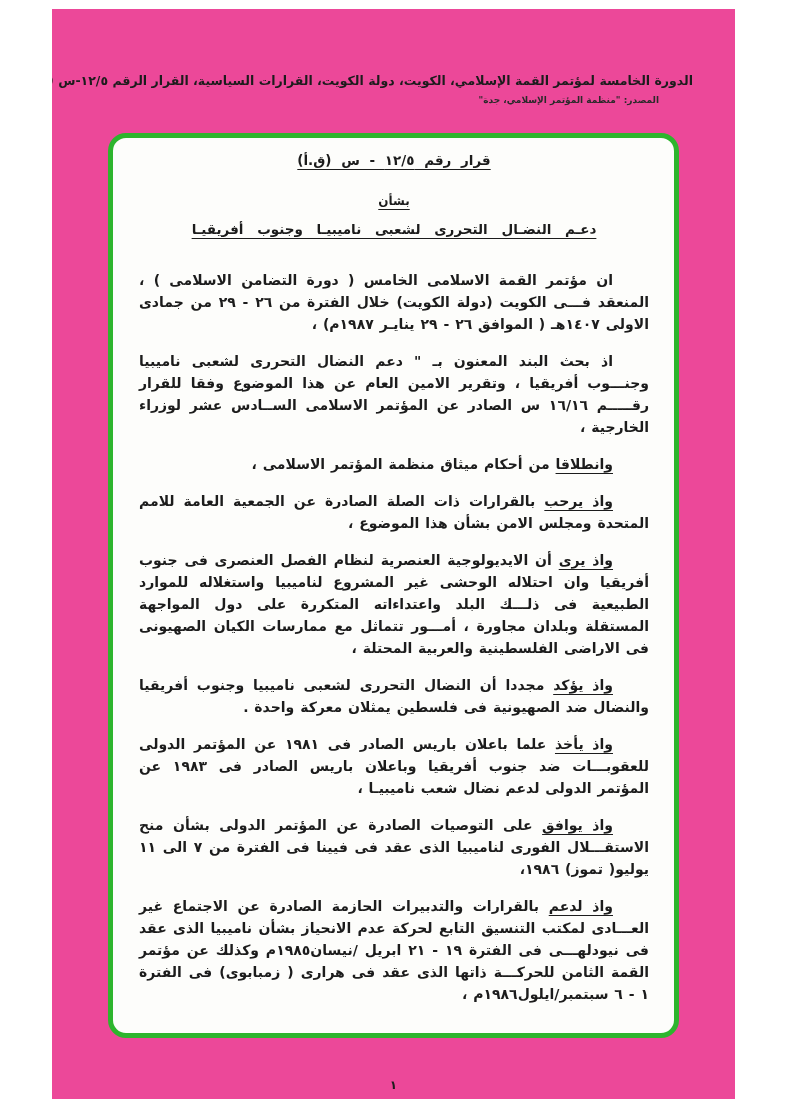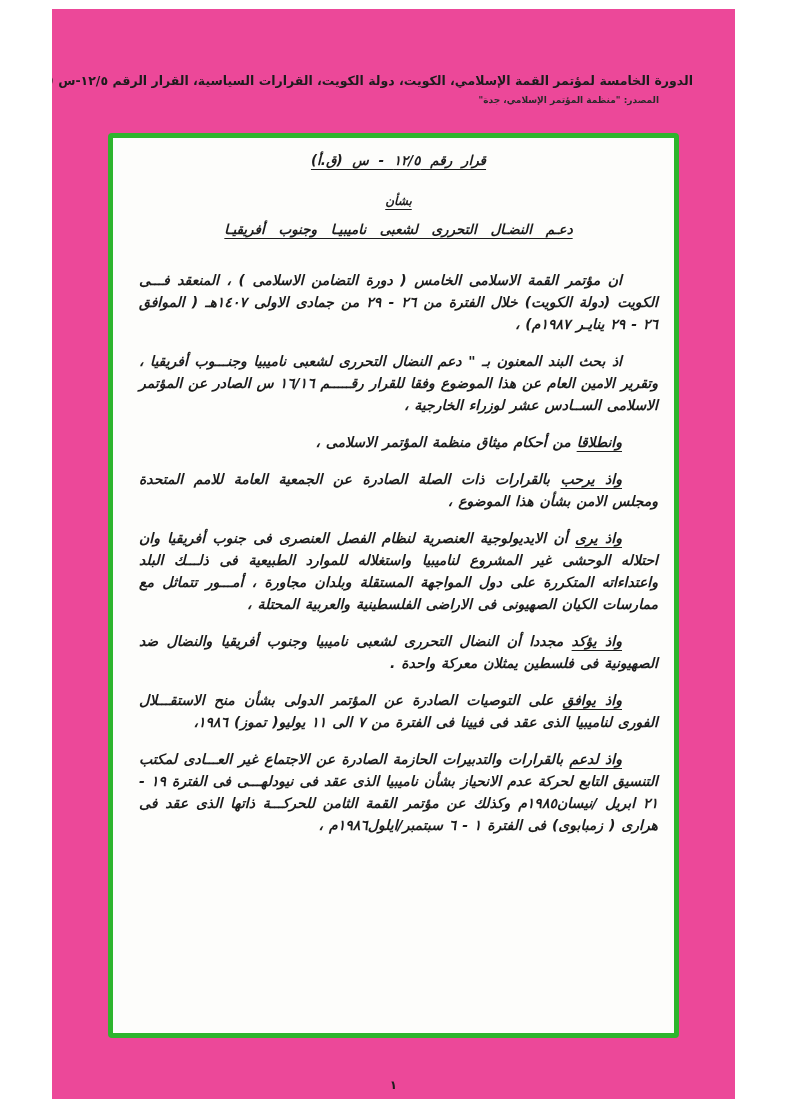--- a/index.html
+++ b/index.html
@@ -36,25 +36,24 @@
     font-weight: bold;
     color: #2a2a2a;
   }
   .frame {
     position: absolute;
     top: 124px;
     right: 56px;
     left: 56px;
     bottom: 70px;
     border: 5px solid #2db52d;
-    border-radius: 4px;
-    padding: 14px 16px 0 26px;
+    border-radius: 18px;
+    padding: 14px 25px 0 26px;
     overflow: hidden;
     background: #fdfdfb;
-    font-style: italic;
   }
   .doc-title {
     text-align: center;
     font-size: 13.5px;
     font-weight: bold;
     word-spacing: 5px;
   }
   .u {
     text-decoration: underline;
     text-underline-offset: 4px;
@@ -127,20 +126,21 @@
       <p class="para"><span class="lead"></span><span>اذ بحث البند المعنون بـ " دعم النضال التحررى لشعبى ناميبيا وجنـــوب أفريقيا ، وتقرير الامين العام عن هذا الموضوع وفقا للقرار رقـــــم ١٦/١٦ س الصادر عن المؤتمر الاسلامى الســادس عشر لوزراء الخارجية ،</span></p>
 
       <p class="para"><span class="lead">وانطلاقا</span><span> من أحكام ميثاق منظمة المؤتمر الاسلامى ،</span></p>
 
       <p class="para"><span class="lead">واذ يرحب</span><span> بالقرارات ذات الصلة الصادرة عن الجمعية العامة للامم المتحدة ومجلس الامن بشأن هذا الموضوع ،</span></p>
 
       <p class="para"><span class="lead">واذ يرى</span><span> أن الايديولوجية العنصرية لنظام الفصل العنصرى فى جنوب أفريقيا وان احتلاله الوحشى غير المشروع لناميبيا واستغلاله للموارد الطبيعية فى ذلـــك البلد واعتداءاته المتكررة على دول المواجهة المستقلة وبلدان مجاورة ، أمـــور تتماثل مع ممارسات الكيان الصهيونى فى الاراضى الفلسطينية والعربية المحتلة ،</span></p>
 
       <p class="para"><span class="lead">واذ يؤكد</span><span> مجددا أن النضال التحررى لشعبى ناميبيا وجنوب أفريقيا والنضال ضد الصهيونية فى فلسطين يمثلان معركة واحدة .</span></p>
 
+      <p class="para"><span class="lead">واذ يأخذ</span><span> علما باعلان باريس الصادر فى ١٩٨١ عن المؤتمر الدولى للعقوبـــات ضد جنوب أفريقيا وباعلان باريس الصادر فى ١٩٨٣ عن المؤتمر الدولى لدعم نضال شعب ناميبيـا ،</span></p>
 
       <p class="para"><span class="lead">واذ يوافق</span><span> على التوصيات الصادرة عن المؤتمر الدولى بشأن منح الاستقـــلال الفورى لناميبيا الذى عقد فى فيينا فى الفترة من ٧ الى ١١ يوليو( تموز) ١٩٨٦،</span></p>
 
       <p class="para"><span class="lead">واذ لدعم</span><span> بالقرارات والتدبيرات الحازمة الصادرة عن الاجتماع غير العـــادى لمكتب التنسيق التابع لحركة عدم الانحياز بشأن ناميبيا الذى عقد فى نيودلهـــى فى الفترة ١٩ - ٢١ ابريل /نيسان١٩٨٥م وكذلك عن مؤتمر القمة الثامن للحركـــة ذاتها الذى عقد فى هرارى ( زمبابوى) فى الفترة ١ - ٦ سبتمبر/ايلول١٩٨٦م ،</span></p>
 
 
     </div>
   </div>
 
   <div class="page-number">١</div>

